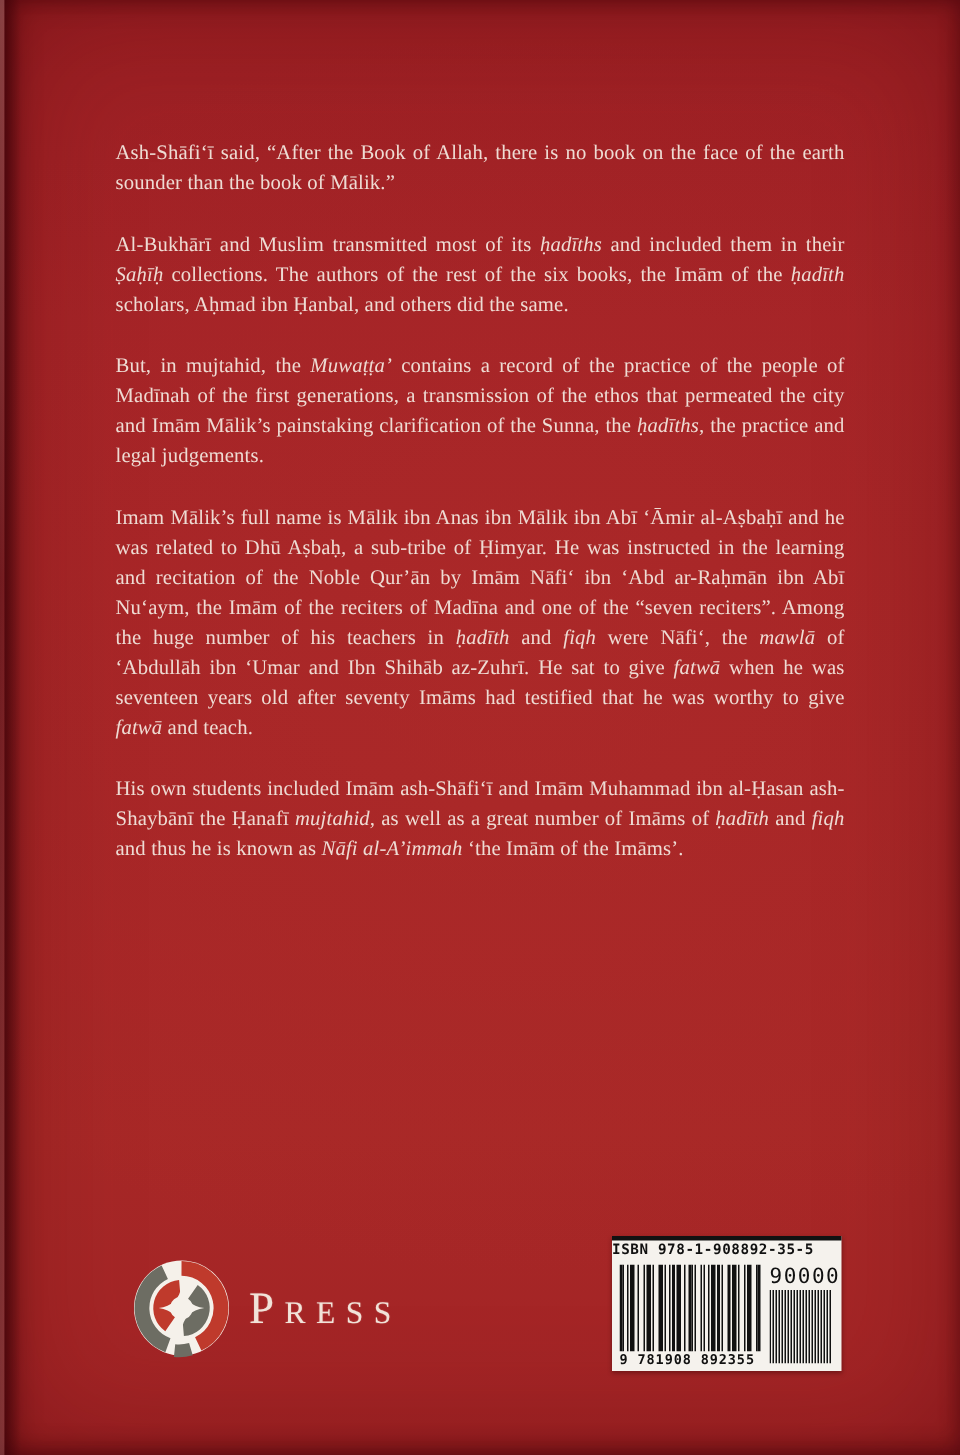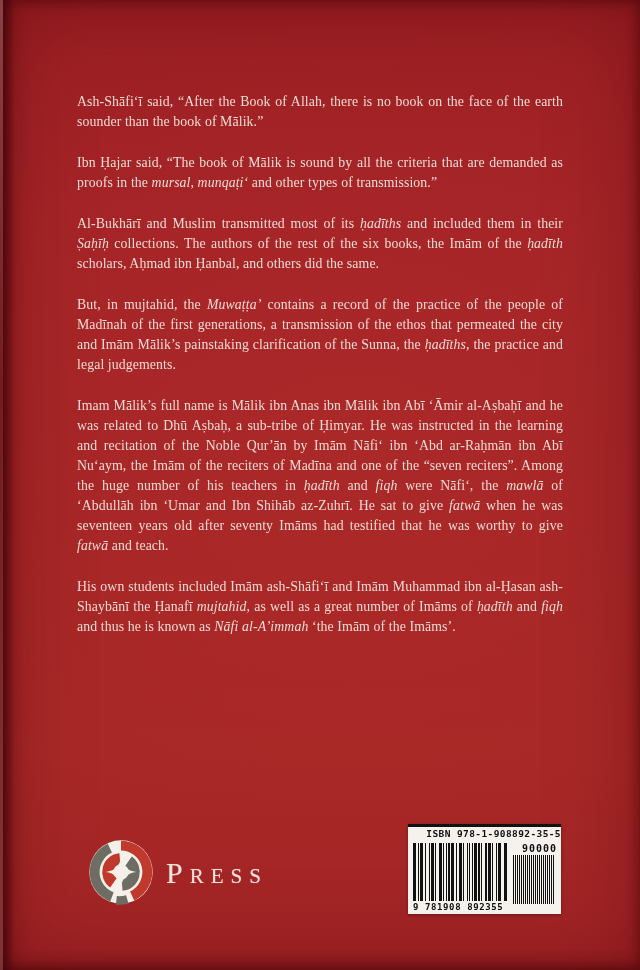--- a/index.html
+++ b/index.html
@@ -64,45 +64,44 @@
     background: #f5f2ed;
     border-top: 3px solid #121212;
     box-sizing: border-box;
     box-shadow: 0 1px 3px rgba(40,0,4,0.4);
     color: #111;
     font-family: "DejaVu Sans Mono", "Liberation Mono", monospace;
   }
   .isbn-line {
     font-size: 9.5px; font-weight: bold;
     letter-spacing: 0.4px;
-    text-align: right;
+    text-align: left;
     padding-top: 1px;
     white-space: nowrap;
   }
   .ean-area  { position: absolute; left: 5px;  top: 16px; width: 96px; }
   .ean-bars  { height: 58px; white-space: nowrap; font-size: 0; overflow: hidden; }
   .ean-digits{
     font-size: 9px; font-weight: bold; letter-spacing: 0.6px;
     white-space: nowrap; margin-top: 1px;
   }
   .supp-area  { position: absolute; left: 105px; top: 16px; width: 44px; }
-  .supp-price { font-size: 10px; font-weight: bold; text-align: right; letter-spacing: 1px; }
+  .supp-price { font-size: 14px; font-weight: normal; text-align: right; letter-spacing: 1px; }
   .supp-bars  { height: 49px; margin-top: 1px; white-space: nowrap; font-size: 0; overflow: hidden; }
   .bars span { display: inline-block; height: 100%; }
 </style>
 </head>
 <body>
 
 <div class="cover">
   <div class="spine-highlight"></div>
   <div class="spine-shadow"></div>
 
   <main class="text-block">
       <p><span>Ash-Shāfi‘ī said, “After the Book of Allah, there is no book on the face of the earth sounder than the book of Mālik.”</span></p>
-      <p><span>Ibn Ḥajar said, “The book of Mālik is sound by all the criteria that are demanded as proofs in the </span><i>mursal, munqaṭi‘</i><span> and other types of transmission.”</span></p>
       <p><span>Al-Bukhārī and Muslim transmitted most of its </span><i>ḥadīths</i><span> and included them in their </span><i>Ṣaḥīḥ</i><span> collections. The authors of the rest of the six books, the Imām of the </span><i>ḥadīth</i><span> scholars, Aḥmad ibn Ḥanbal, and others did the same.</span></p>
       <p><span>But, in mujtahid, the </span><i>Muwaṭṭa’</i><span>  contains a record of the practice of the people of Madīnah of the first generations, a transmission of the ethos that permeated the city and Imām Mālik’s painstaking clarification of the Sunna, the </span><i>ḥadīths</i><span>, the practice and legal judgements.</span></p>
       <p><span>Imam Mālik’s full name is Mālik ibn Anas ibn Mālik ibn Abī ‘Āmir al-Aṣbaḥī and he was related to Dhū Aṣbaḥ, a sub-tribe of Ḥimyar.  He was instructed in the learning and recitation of the Noble Qur’ān by Imām Nāfi‘ ibn ‘Abd ar-Raḥmān ibn Abī Nu‘aym, the Imām of the reciters of Madīna and one of the “seven reciters”.  Among the huge number of his teachers in </span><i>ḥadīth</i><span> and </span><i>fiqh</i><span> were Nāfi‘, the </span><i>mawlā</i><span> of ‘Abdullāh ibn ‘Umar and Ibn Shihāb az-Zuhrī. He sat to give </span><i>fatwā</i><span> when he was seventeen years old after seventy Imāms had testified that he was worthy to give </span><i>fatwā</i><span> and teach.</span></p>
       <p><span>His own students included Imām ash-Shāfi‘ī and Imām Muhammad ibn al-Ḥasan ash-Shaybānī the Ḥanafī </span><i>mujtahid</i><span>, as well as a great number of Imāms of </span><i>ḥadīth</i><span> and </span><i>fiqh</i><span> and thus he is known as </span><i>Nāfi al-A’immah</i><span> ‘the Imām of the Imāms’.</span></p>
     </main>
 
   <div class="publisher">
     <svg width="66" height="68" viewBox="0 0 100 103" aria-hidden="true">
       <circle cx="50" cy="50" r="48" fill="#f5f1ea"></circle>
 

